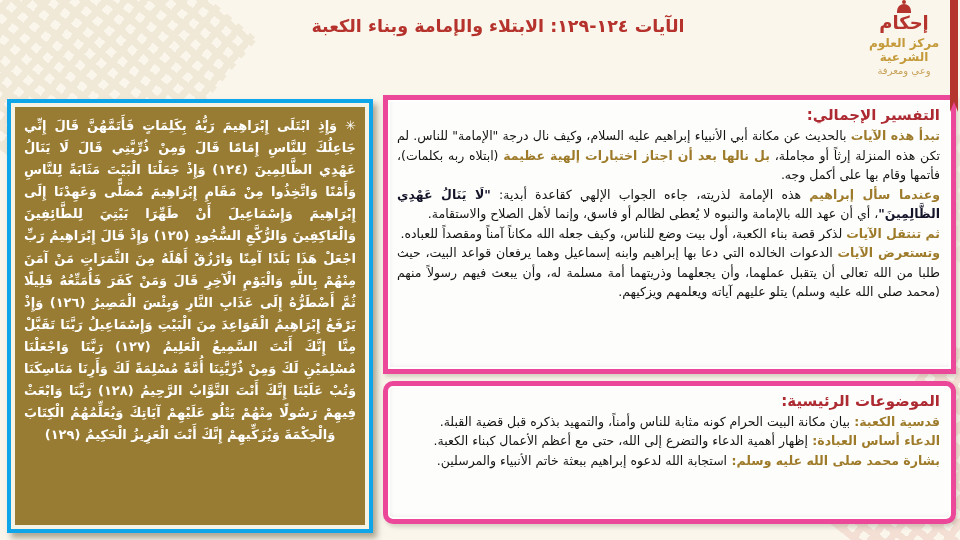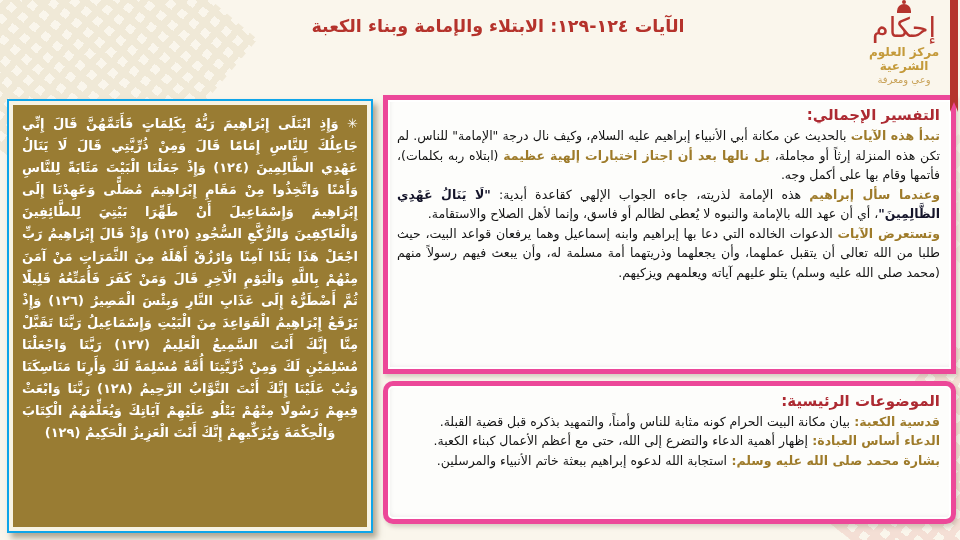--- a/index.html
+++ b/index.html
@@ -27,33 +27,33 @@
     letter-spacing:.2px;
     padding-left:36px;
   }
 
   
   .logo{position:absolute;top:4px;left:auto;right:14px;width:84px;z-index:3;text-align:center;}
   .logo-dome{width:14px;height:9px;margin:0 auto 1px auto;background:#b5342e;
     border-radius:7px 7px 0 0;position:relative;}
   .logo-dome::after{content:"";position:absolute;left:50%;top:-4px;margin-left:-2px;
     width:4px;height:4px;border-radius:50%;background:#b5342e;}
-  .logo-word{font-size:27px;line-height:1;font-weight:normal;color:#b5342e;}
+  .logo-word{font-size:18px;line-height:1;font-weight:bold;color:#b5342e;}
   .logo-sub{margin-top:4px;font-size:12px;font-weight:bold;color:#c49a3a;}
   .logo-tag{margin-top:1px;font-size:10px;color:#c9a35a;}
   .ribbon{
     position:absolute;top:0;right:2px;width:8px;height:112px;z-index:3;
     background:#b5342e;
     clip-path:polygon(0 0,100% 0,100% 100%,50% 91%,0 100%);
   }
 
   
   .quran-outer{
     position:absolute;left:7px;top:99px;width:366px;height:434px;z-index:2;
-    box-sizing:border-box;background:#f7f3e4;border:2px solid #0ea5e9;padding:4px;
+    box-sizing:border-box;background:#f7f3e4;border:4px solid #0ea5e9;padding:4px;
     box-shadow:4px 5px 6px rgba(100,88,60,.5);
   }
   .quran-inner{
     box-sizing:border-box;width:100%;height:100%;overflow:hidden;
     background:#997c33;color:#ffffff;
     padding:8px 9px 6px 9px;
     font-size:13px;font-weight:bold;line-height:1.7;
     text-align:justify;text-align-last:center;
   }
 
@@ -93,20 +93,21 @@
 
 <div class="quran-outer">
   <div class="quran-inner">✳ وَإِذِ ابْتَلَى إِبْرَاهِيمَ رَبُّهُ بِكَلِمَاتٍ فَأَتَمَّهُنَّ قَالَ إِنِّي جَاعِلُكَ لِلنَّاسِ إِمَامًا قَالَ وَمِنْ ذُرِّيَّتِي قَالَ لَا يَنَالُ عَهْدِي الظَّالِمِينَ (١٢٤) وَإِذْ جَعَلْنَا الْبَيْتَ مَثَابَةً لِلنَّاسِ وَأَمْنًا وَاتَّخِذُوا مِنْ مَقَامِ إِبْرَاهِيمَ مُصَلًّى وَعَهِدْنَا إِلَى إِبْرَاهِيمَ وَإِسْمَاعِيلَ أَنْ طَهِّرَا بَيْتِيَ لِلطَّائِفِينَ وَالْعَاكِفِينَ وَالرُّكَّعِ السُّجُودِ (١٢٥) وَإِذْ قَالَ إِبْرَاهِيمُ رَبِّ اجْعَلْ هَذَا بَلَدًا آمِنًا وَارْزُقْ أَهْلَهُ مِنَ الثَّمَرَاتِ مَنْ آمَنَ مِنْهُمْ بِاللَّهِ وَالْيَوْمِ الْآخِرِ قَالَ وَمَنْ كَفَرَ فَأُمَتِّعُهُ قَلِيلًا ثُمَّ أَضْطَرُّهُ إِلَى عَذَابِ النَّارِ وَبِئْسَ الْمَصِيرُ (١٢٦) وَإِذْ يَرْفَعُ إِبْرَاهِيمُ الْقَوَاعِدَ مِنَ الْبَيْتِ وَإِسْمَاعِيلُ رَبَّنَا تَقَبَّلْ مِنَّا إِنَّكَ أَنْتَ السَّمِيعُ الْعَلِيمُ (١٢٧) رَبَّنَا وَاجْعَلْنَا مُسْلِمَيْنِ لَكَ وَمِنْ ذُرِّيَّتِنَا أُمَّةً مُسْلِمَةً لَكَ وَأَرِنَا مَنَاسِكَنَا وَتُبْ عَلَيْنَا إِنَّكَ أَنْتَ التَّوَّابُ الرَّحِيمُ (١٢٨) رَبَّنَا وَابْعَثْ فِيهِمْ رَسُولًا مِنْهُمْ يَتْلُو عَلَيْهِمْ آيَاتِكَ وَيُعَلِّمُهُمُ الْكِتَابَ وَالْحِكْمَةَ وَيُزَكِّيهِمْ إِنَّكَ أَنْتَ الْعَزِيزُ الْحَكِيمُ (١٢٩)</div>
 </div>
 
 <div class="panel panel-tafsir">
   <p class="panel-heading">التفسير الإجمالي:</p>
   <div>
       <p class="para"><span class="seg-gold">تبدأ هذه الآيات</span><span> بالحديث عن مكانة أبي الأنبياء إبراهيم عليه السلام، وكيف نال درجة "الإمامة" للناس. لم تكن هذه المنزلة إرثاً أو مجاملة، </span><span class="seg-gold">بل نالها بعد أن اجتاز اختبارات إلهية عظيمة</span><span> (ابتلاه ربه بكلمات)، فأتمها وقام بها على أكمل وجه.</span></p>
       <p class="para"><span class="seg-gold">وعندما سأل إبراهيم</span><span> هذه الإمامة لذريته، جاءه الجواب الإلهي كقاعدة أبدية: </span><span class="seg-quote">"لَا يَنَالُ عَهْدِي الظَّالِمِينَ"</span><span>، أي أن عهد الله بالإمامة والنبوه لا يُعطى لظالم أو فاسق، وإنما لأهل الصلاح والاستقامة.</span></p>
+      <p class="para"><span class="seg-gold">ثم تنتقل الآيات</span><span> لذكر قصة بناء الكعبة، أول بيت وضع للناس، وكيف جعله الله مكاناً آمناً ومقصداً للعباده.</span></p>
       <p class="para"><span class="seg-gold">وتستعرض الآيات</span><span> الدعوات الخالده التي دعا بها إبراهيم وابنه إسماعيل وهما يرفعان قواعد البيت، حيث طلبا من الله تعالى أن يتقبل عملهما، وأن يجعلهما وذريتهما أمة مسلمة له، وأن يبعث فيهم رسولاً منهم (محمد صلى الله عليه وسلم) يتلو عليهم آياته ويعلمهم ويزكيهم.</span></p>
     </div>
 </div>
 
 <div class="panel panel-topics">
   <p class="panel-heading">الموضوعات الرئيسية:</p>
   <div>
       <div class="topic"><span class="topic-label">قدسية الكعبة: </span><span>بيان مكانة البيت الحرام كونه مثابة للناس وأمناً، والتمهيد بذكره قبل قضية القبلة.</span></div>
       <div class="topic"><span class="topic-label">الدعاء أساس العبادة: </span><span>إظهار أهمية الدعاء والتضرع إلى الله، حتى مع أعظم الأعمال كبناء الكعبة.</span></div>
       <div class="topic"><span class="topic-label">بشارة محمد صلى الله عليه وسلم: </span><span>استجابة الله لدعوه إبراهيم ببعثة خاتم الأنبياء والمرسلين.</span></div>

